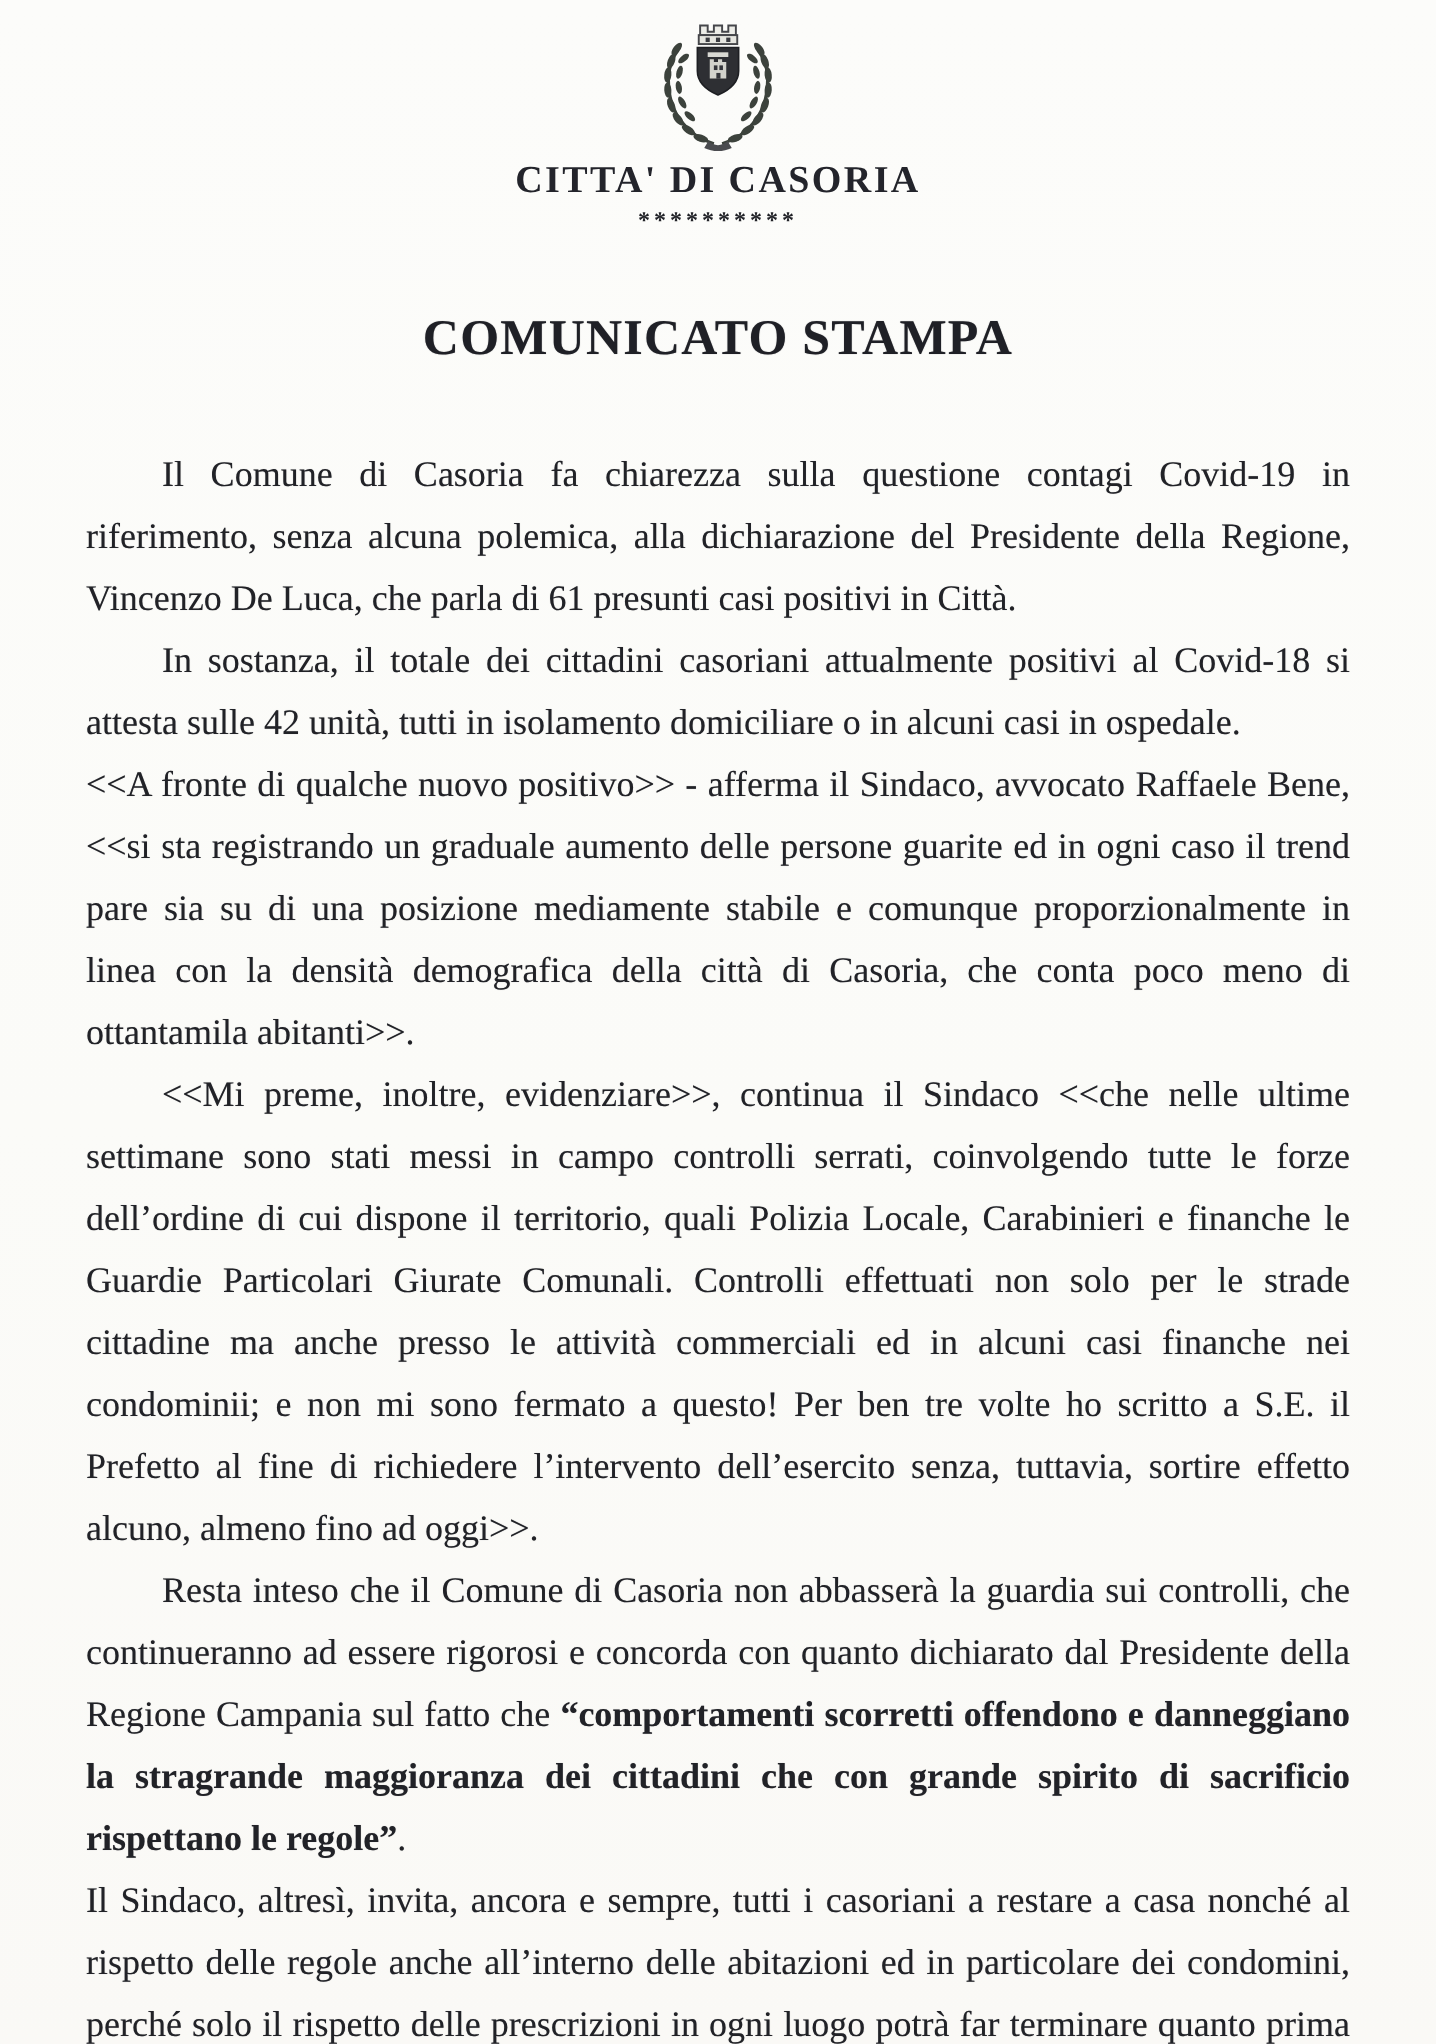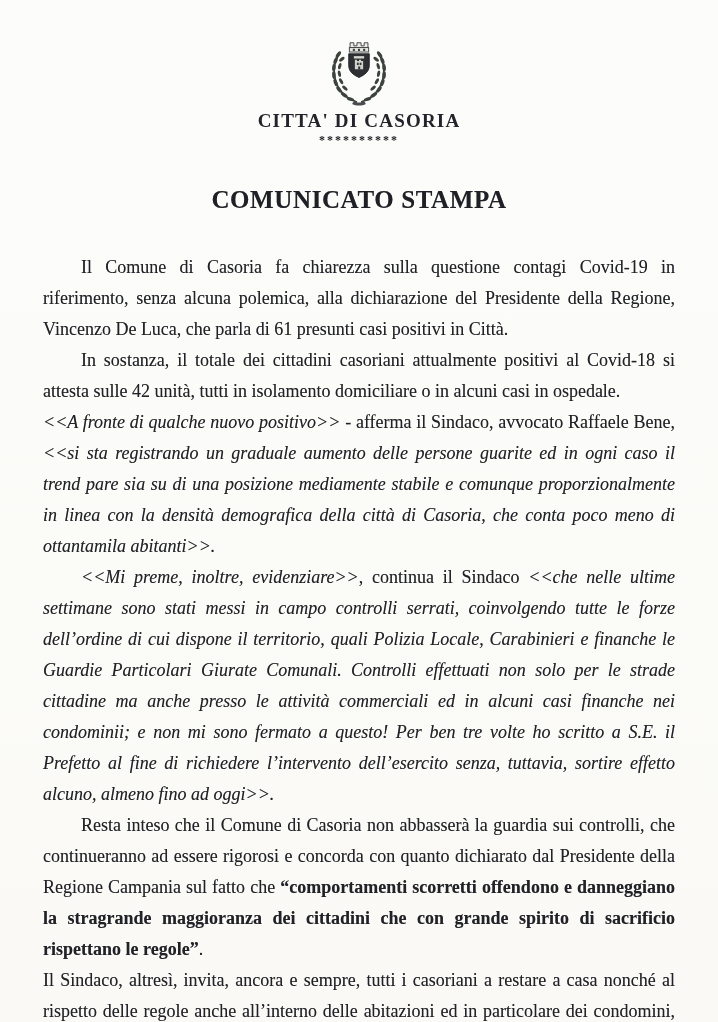--- a/index.html
+++ b/index.html
@@ -7,21 +7,21 @@
   .page {
     position: relative;
     width: 718px;
     height: 1022px;
     margin: 0 auto;
     background: linear-gradient(180deg, #fcfcfa 0%, #fbfbf8 55%, #faf9f6 100%);
     overflow: hidden;
     font-family: "Liberation Serif", "DejaVu Serif", serif;
     color: #212227;
   }
-  .hdr { text-align: center; padding-top: 0; margin-top: 40px; }
+  .hdr { text-align: center; padding-top: 10px; }
   .crest { display: block; margin: 0 auto; width: 78px; height: 66px; }
   .city-name {
     font-size: 19px; font-weight: bold; letter-spacing: 1.2px;
     margin-top: 4px; color: #23242b;
   }
   .metro-name {
     font-size: 11.5px; font-weight: bold; letter-spacing: 0.8px;
     margin-top: 3px; color: #23242b;
   }
   .stars { font-size: 12px; font-weight: bold; letter-spacing: 2px; margin-top: 1px; }
@@ -36,21 +36,21 @@
   }
   .body-text {
     width: 632px; margin: 38px auto 0 auto;
     font-size: 18px; line-height: 31px;
     text-align: justify;
     text-shadow: 0 0 0.4px rgba(33,34,39,0.38);
   }
   .para { margin: 0; }
   .para.indent { text-indent: 38px; }
   .run-normal { font-style: normal; }
-  .run-italic { font-style: italic; }
+  .run-italic { }
   .run-bold-italic { font-weight: bold; }
   .dateline {
     width: 632px; margin: 21px auto 12px auto;
     font-size: 16.3px; text-align: right;
     text-shadow: 0 0 0.4px rgba(33,34,39,0.38);
   }
   .sig-block {
     position: relative;
     margin: 16px 0 0 390px;
     width: 248px;

